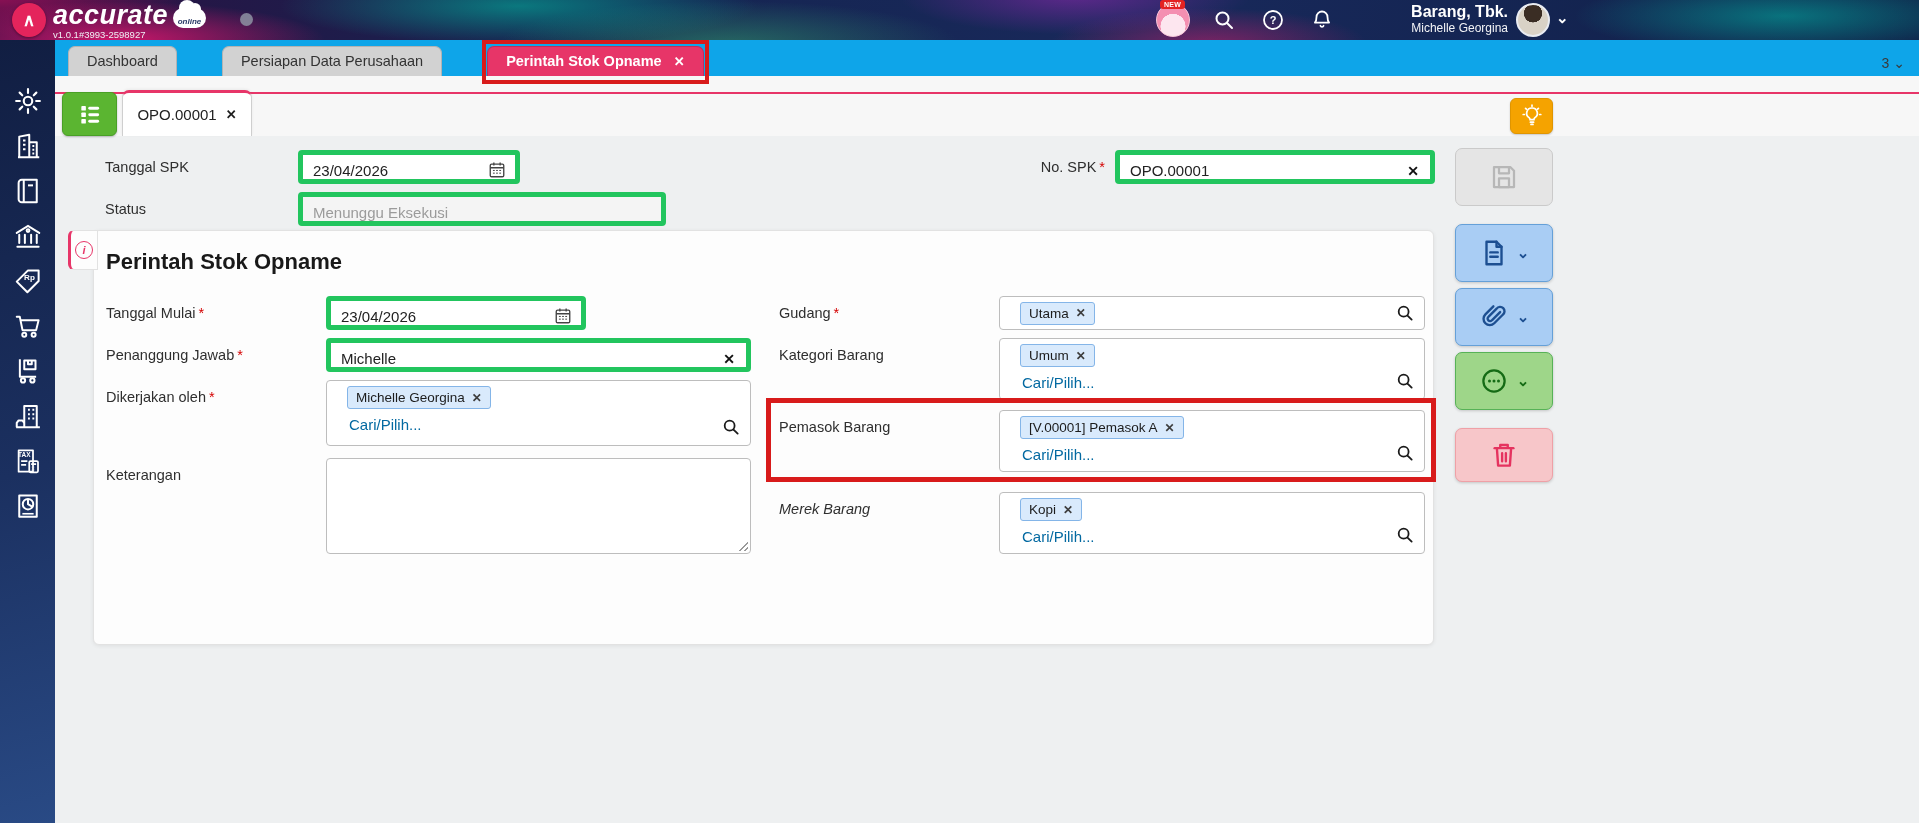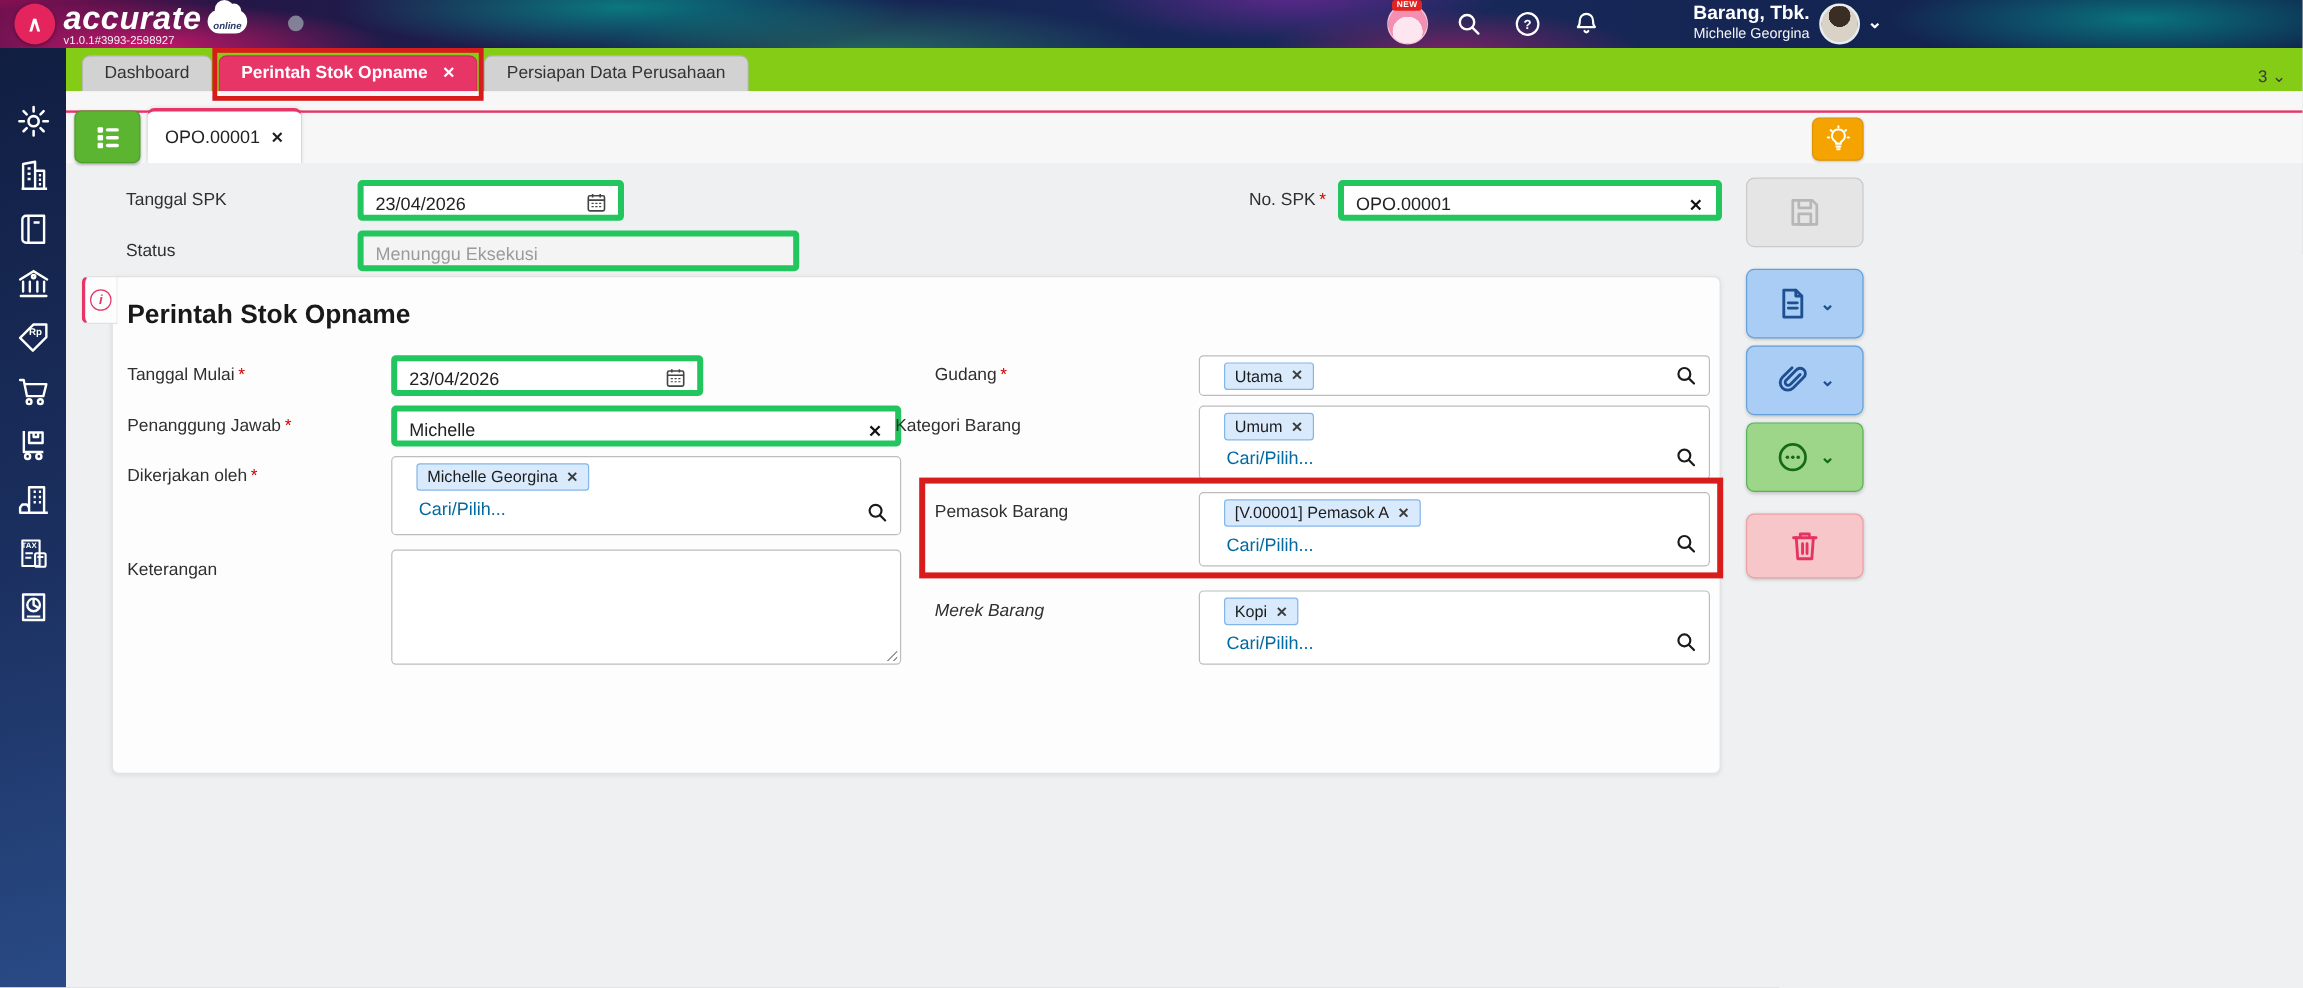--- a/index.html
+++ b/index.html
@@ -41,22 +41,22 @@
     background:radial-gradient(circle at 50% 28%, #3a2d24 0 34%, #d9d2c6 35% 100%); border:2px solid #e9ecf2; }
   .acct-chevron { position:absolute; left:1556px; top:9px; color:#fff; font-size:15px; font-weight:bold; }
 
   
   .sidebar { position:absolute; left:0; top:40px; width:55px; height:783px;
     background:linear-gradient(165deg,#111e42 0%, #1b3060 55%, #294a85 100%); }
   .side-item { position:absolute; left:13px; width:30px; height:30px; cursor:pointer; }
   .side-item svg { width:30px; height:30px; }
 
   
-  .tabbar { position:absolute; left:55px; top:40px; width:1864px; height:36px; background:#84cc16;
-    display:flex; align-items:flex-end; padding-left:13px; }
+  .tabbar { position:absolute; left:55px; top:40px; width:1864px; height:36px; background:#0ea5e9;
+    display:flex; align-items:flex-end; padding-left:13px;gap:40px; }
   .tab { position:relative; height:30px; line-height:28px; padding:0 18px; margin-right:5px;
     background:#d2d2d2; border:1px solid #b3b3b3; border-bottom:none; border-radius:7px 7px 0 0;
     color:#333; font-size:14.5px; cursor:pointer; white-space:nowrap; }
   .tab.active { background:#e73568; border-color:#c92a57; color:#fff; font-weight:bold; }
   .tab.active .tab-x { color:#fff; margin-left:12px; font-size:13px; }
   .tab-annotation { position:absolute; left:-6px; right:-6px; top:-7px; bottom:-8px;
     border:4px solid #d81b1b; pointer-events:none; z-index:30; }
   .tab-overflow { position:absolute; right:6px; bottom:3px; color:#3a3a3a; font-size:14px; padding:2px 8px; cursor:pointer; }
 
   
@@ -242,25 +242,25 @@
           <path d="M5 3.5h14v17H5z"></path>
           <circle cx="12" cy="10.5" r="4.2"></circle>
           <path d="M12 6.3v4.2l3.6 2.2"></path>
           <path d="M7.5 18.2h9" stroke-width="1.3"></path>
         </svg>
     </span>
   </div>
 
   <div class="tabbar">
     <div class="tab"><span>Dashboard</span></div>
+    <div class="tab"><span>Persiapan Data Perusahaan</span></div>
     <div class="tab active">
       <span>Perintah Stok Opname</span><span class="tab-x">✕</span>
       <span class="tab-annotation"></span>
     </div>
-    <div class="tab"><span>Persiapan Data Perusahaan</span></div>
     <div class="tab-overflow">
       <span>3</span>
       <span>⌄</span>
     </div>
   </div>
 
   <div class="substrip"></div>
   <div class="pink-line"></div>
   <div class="list-btn">
     <svg viewBox="0 0 24 24">
@@ -419,21 +419,21 @@
         <span class="tag-x">✕</span>
       </span>
       <span class="mag">
         <svg viewBox="0 0 20 20" fill="none" stroke="#1a1a1a" stroke-width="2" stroke-linecap="round">
             <circle cx="8.5" cy="8.5" r="5.5"></circle>
             <path d="M12.8 12.8l4.6 4.6"></path>
           </svg>
       </span>
     </div>
 
-    <div class="lbl" style="left:652px; top:107px;">
+    <div class="lbl" style="left:685px; top:107px;">
       <span>Kategori Barang</span>
     </div>
     <div class="selectbox" style="left:905px; top:107px; width:426px; height:62px;">
       <span class="tag">
         <span>Umum</span>
         <span class="tag-x">✕</span>
       </span>
       <div class="ph">Cari/Pilih...</div>
       <span class="mag">
         <svg viewBox="0 0 20 20" fill="none" stroke="#1a1a1a" stroke-width="2" stroke-linecap="round">

